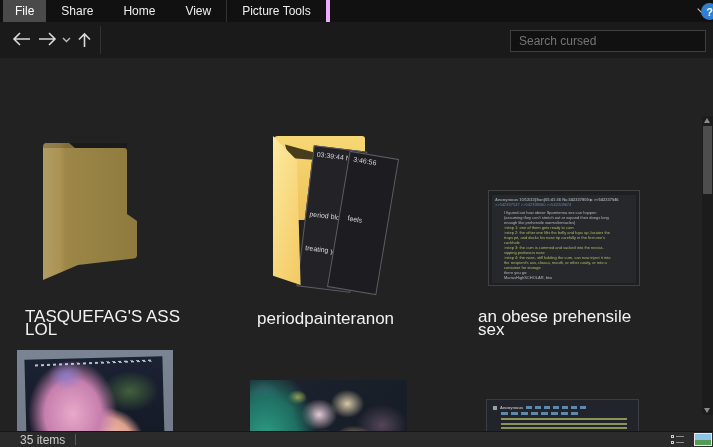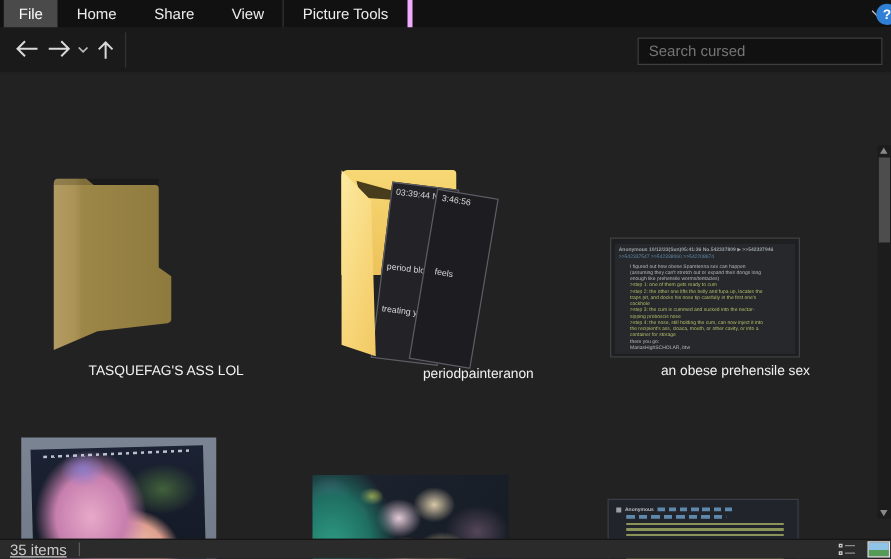--- a/index.html
+++ b/index.html
@@ -35,21 +35,21 @@
   .addr-div{width:1px;height:20px;background:#3f3f3f;}
   .refresh{width:20px;height:20px;display:flex;align-items:center;justify-content:center;}
   .search{position:absolute;left:510px;top:8px;width:196px;height:22px;background:#111;
     border:1px solid #3f3f3f;display:flex;align-items:center;gap:32px;}
   .search input{flex:1;background:transparent;border:none;outline:none;color:#9e9e9e;
     font-size:12px;padding:0 0 0 8px;font-family:inherit;}
   .search svg{margin-right:6px;}
 
   
   .content{position:absolute;top:58px;left:0;right:0;bottom:16px;background:#222;}
-  .tile-label{position:absolute;width:170px;text-align:right;font-size:11px;color:#f1f1f1;line-height:13px;}
+  .tile-label{position:absolute;width:170px;text-align:left;font-size:17px;color:#f1f1f1;line-height:13px;margin-top:19px;}
 
   
   .folder1{position:absolute;left:42px;top:84px;}
   
   .folder2{position:absolute;left:273px;top:78px;width:164px;height:152px;}
   .f2-back{position:absolute;left:0;top:0;width:92px;height:84px;border-radius:5px 3px 0 0;
     background:linear-gradient(180deg,#f7d874,#edc25a);}
   .f2-shadow{position:absolute;left:12px;top:4px;width:66px;height:30px;
     clip-path:polygon(0 15%,100% 75%,6% 60%);background:rgba(40,34,14,.85);}
   .sheet{position:absolute;background:#232327;border:1px solid #5c5c64;color:#d6d6d6;
@@ -122,39 +122,39 @@
   .vscroll{position:absolute;right:0;top:58px;width:11px;bottom:16px;background:#1c1c1c;}
   .vthumb{position:absolute;left:1px;right:1px;top:10px;height:68px;background:#4d4d4d;}
   .arr-up{position:absolute;left:2px;top:2px;width:0;height:0;border-left:3.5px solid transparent;
     border-right:3.5px solid transparent;border-bottom:5px solid #8a8a8a;}
   .arr-dn{position:absolute;left:2px;bottom:2px;width:0;height:0;border-left:3.5px solid transparent;
     border-right:3.5px solid transparent;border-top:5px solid #8a8a8a;}
 
   
   .status-bar{position:absolute;left:0;right:0;bottom:0;height:16px;background:#2b2b2b;
     border-top:1px solid #161616;display:flex;align-items:center;font-size:12px;color:#cbcbcb;}
-  .status-items{margin-left:8px;text-decoration:underline;}
+  .status-items{margin-left:20px;}
   .status-div{width:1px;height:11px;background:#5a5a5a;margin-left:10px;}
   .view-btns{margin-left:auto;display:flex;align-items:center;gap:8px;margin-right:1px;}
   .vb-details{width:16px;height:11px;display:flex;flex-direction:column;justify-content:space-between;padding:1px;}
   .vb-row{display:flex;align-items:center;gap:2px;}
   .vb-sq{width:3px;height:3px;border:1px solid #cfcfcf;}
   .vb-ln{width:8px;height:1px;background:#8d8d8d;}
   .vb-thumb{width:18px;height:13px;border:1px solid #e8e8e8;
     background:linear-gradient(180deg,#8fc3e8 0 58%,#569a58 58% 100%);}
 </style>
 </head>
 <body>
 
 <div class="explorer">
 
   <header class="tabs-row">
     <div class="tab active">File</div>
+    <div class="tab">Share</div>
     <div class="tab">Home</div>
-    <div class="tab">Share</div>
     <div class="tab">View</div>
     <div class="tab ctx">Picture Tools</div>
     <div class="ribbon-right">
       <div class="chev"></div>
     </div>
     <div class="help-btn">?</div>
   </header>
 
   <div class="nav-row">
     <div class="nav-btn" style="left:12px;">

